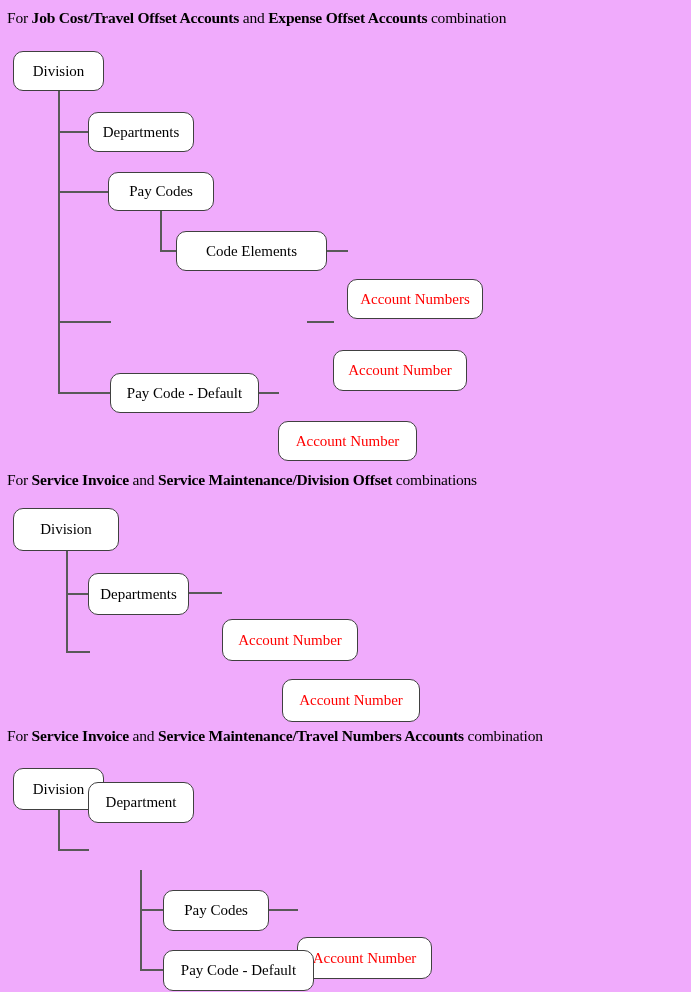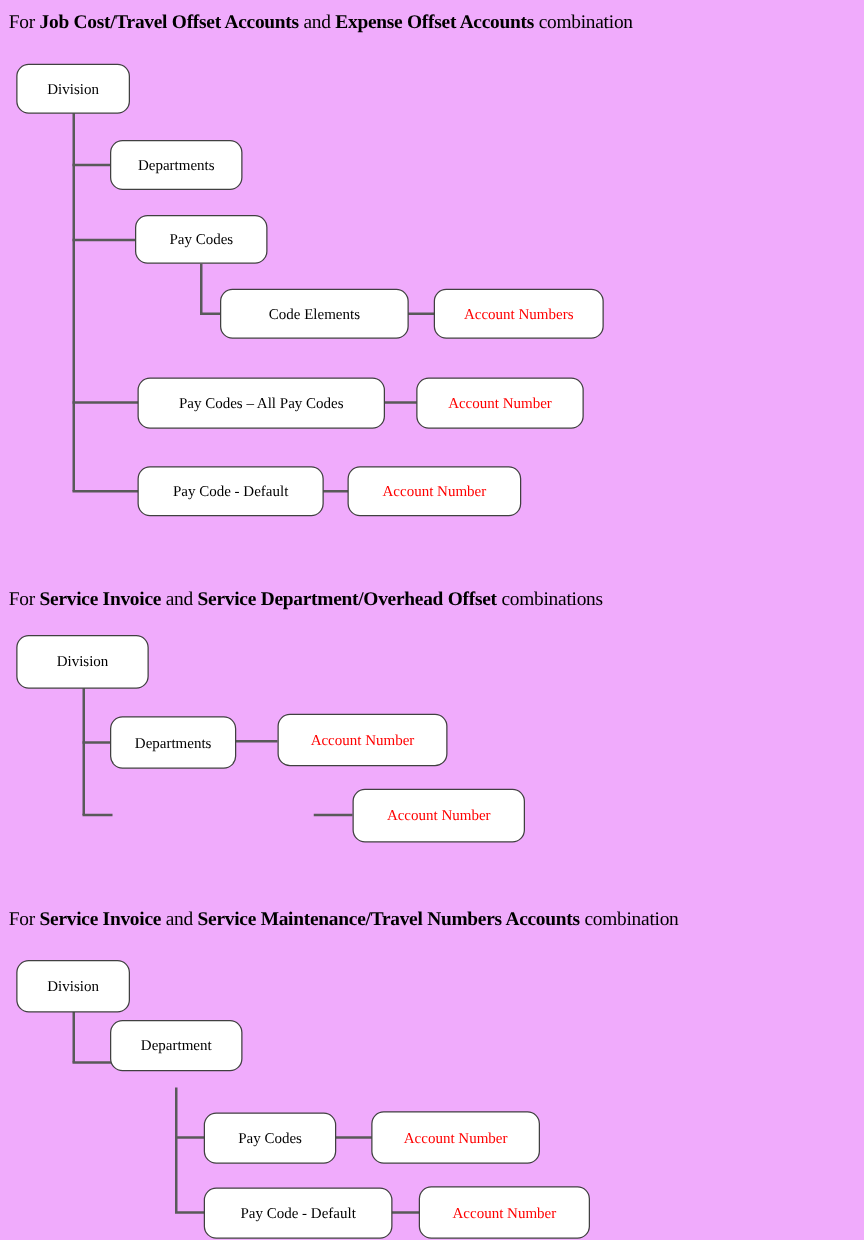--- a/index.html
+++ b/index.html
@@ -9,23 +9,23 @@
   }
   .heading {
     position:absolute; left:7px; font-size:15.5px; color:#000;
     white-space:nowrap; letter-spacing:-0.2px;
   }
   .heading b { font-weight:bold; }
   .node {
     position:absolute; box-sizing:border-box; background:#fff;
     border:1.5px solid #404040; border-radius:10px;
     display:flex; align-items:center; justify-content:center;
-    font-size:12px; color:#000; white-space:nowrap; z-index:2;
+    font-size:15px; color:#000; white-space:nowrap; z-index:2;
   }
-  .node.red { color:#FF0000; }
+  .node.red { color:#FF0000;margin-top:48px; }
   .hline { position:absolute; height:1.6px; background:#595959; z-index:1; }
   .vline { position:absolute; width:1.6px; background:#595959; z-index:1; }
 </style>
 </head>
 <body>
 
 <div class="canvas">
 
   <div class="heading" style="top:9px;">
     <span>For </span><b>Job Cost/Travel Offset Accounts</b><span> and </span><b>Expense Offset Accounts</b><span> combination</span>
@@ -40,27 +40,26 @@
   <div class="hline" style="left:58px; top:321px; width:53px;"></div>
   <div class="hline" style="left:307px; top:321px; width:27px;"></div>
   <div class="hline" style="left:58px; top:392px; width:53px;"></div>
   <div class="hline" style="left:258px; top:392px; width:21px;"></div>
 
   <div class="node" style="left:13px; top:51px; width:91px; height:40px;">Division</div>
   <div class="node" style="left:88px; top:112px; width:106px; height:40px;">Departments</div>
   <div class="node" style="left:108px; top:172px; width:106px; height:39px;">Pay Codes</div>
   <div class="node" style="left:176px; top:231px; width:151px; height:40px;">Code Elements</div>
   <div class="node red" style="left:347px; top:231px; width:136px; height:40px;">Account Numbers</div>
-  <div class="node" style="left:110px; top:302px; width:198px; height:41px;">Pay Codes – All Pay Codes</div>
   <div class="node red" style="left:333px; top:302px; width:134px; height:41px;">Account Number</div>
   <div class="node" style="left:110px; top:373px; width:149px; height:40px;">Pay Code - Default</div>
   <div class="node red" style="left:278px; top:373px; width:139px; height:40px;">Account Number</div>
 
   <div class="heading" style="top:471px;">
-    <span>For </span><b>Service Invoice</b><span> and </span><b>Service Department/Overhead Offset</b><span> combinations</span>
+    <span>For </span><b>Service Invoice</b><span> and </span><b>Service Maintenance/Division Offset</b><span> combinations</span>
   </div>
 
   <div class="vline" style="left:66px; top:550px; height:102px;"></div>
   <div class="hline" style="left:66px; top:593px; width:23px;"></div>
   <div class="hline" style="left:188px; top:592px; width:34px;"></div>
   <div class="hline" style="left:66px; top:651px; width:24px;"></div>
   <div class="hline" style="left:251px; top:651px; width:31px;"></div>
 
   <div class="node" style="left:13px; top:508px; width:106px; height:43px;">Division</div>
   <div class="node" style="left:88px; top:573px; width:101px; height:42px;">Departments</div>
@@ -73,19 +72,19 @@
 
   <div class="vline" style="left:58px; top:809px; height:41px;"></div>
   <div class="hline" style="left:58px; top:849px; width:31px;"></div>
   <div class="vline" style="left:140px; top:870px; height:100px;"></div>
   <div class="hline" style="left:140px; top:909px; width:24px;"></div>
   <div class="hline" style="left:268px; top:909px; width:30px;"></div>
   <div class="hline" style="left:140px; top:969px; width:24px;"></div>
   <div class="hline" style="left:313px; top:969px; width:23px;"></div>
 
   <div class="node" style="left:13px; top:768px; width:91px; height:42px;">Division</div>
-  <div class="node" style="left:88px; top:782px; width:106px; height:41px;margin-top:34px;">Department</div>
+  <div class="node" style="left:88px; top:782px; width:106px; height:41px;">Department</div>
   <div class="node" style="left:163px; top:890px; width:106px; height:41px;">Pay Codes</div>
   <div class="node red" style="left:297px; top:889px; width:135px; height:42px;">Account Number</div>
   <div class="node" style="left:163px; top:950px; width:151px; height:41px;">Pay Code - Default</div>
   <div class="node red" style="left:335px; top:949px; width:137px; height:42px;">Account Number</div>
 
 </div>
 
 </body></html>

